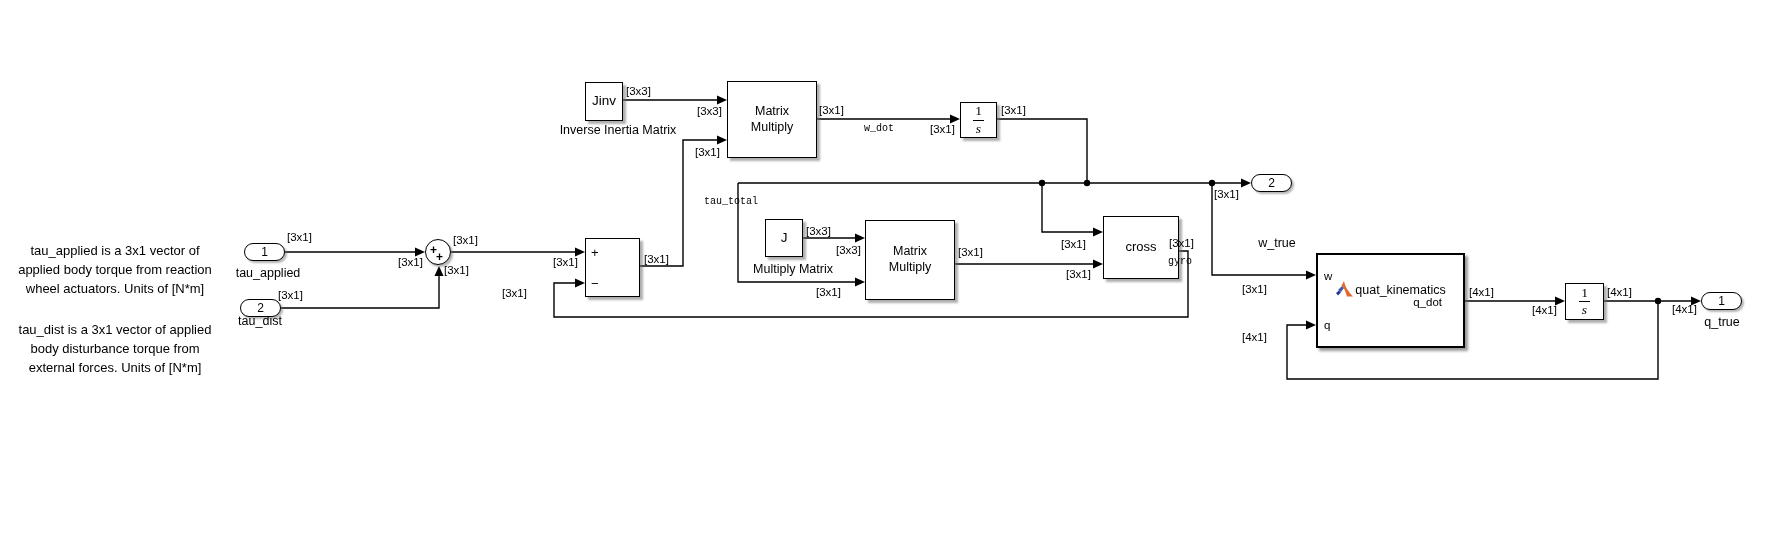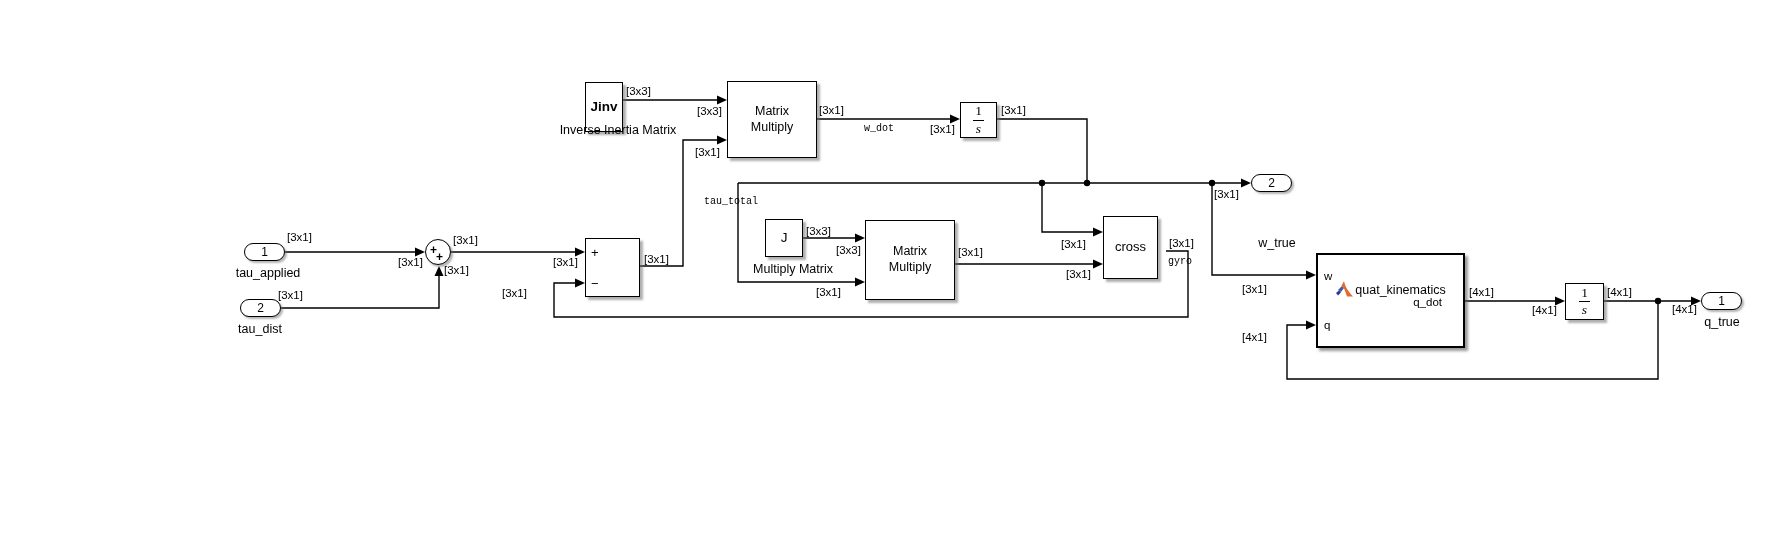--- a/index.html
+++ b/index.html
@@ -74,41 +74,49 @@
       <polygon points="1565,301 1555,296.5 1555,305.5"></polygon>
       <polygon points="1701,301 1691,296.5 1691,305.5"></polygon>
       <polygon points="1251,183 1241,178.5 1241,187.5"></polygon>
       <circle cx="1042" cy="183" r="3.2"></circle>
       <circle cx="1087" cy="183" r="3.2"></circle>
       <circle cx="1212" cy="183" r="3.2"></circle>
       <circle cx="1658" cy="301" r="3.2"></circle>
     </g>
   </svg>
 
+  <div class="note">
+    <p>tau_applied is a 3x1 vector of
+applied body torque from reaction
+wheel actuators. Units of [N*m]</p>
+    <p>tau_dist is a 3x1 vector of applied
+body disturbance torque from
+external forces. Units of [N*m]</p>
+  </div>
 
   <div class="oval" style="left:244px;top:243px;width:41px;height:18px;">
       <span>1</span>
     </div>
   <div class="cap" style="left:268px;top:266px;">tau_applied</div>
   <div class="oval" style="left:240px;top:299px;width:41px;height:18px;">
       <span>2</span>
     </div>
-  <div class="cap" style="left:260px;top:322px;">tau_dist</div>
+  <div class="cap" style="left:260px;top:314px;">tau_dist</div>
 
   <div class="circ" style="left:425px;top:239px;width:26px;height:26px;">
     <span style="left:4px;top:4px;">+</span>
     <span style="left:10px;top:11px;">+</span>
   </div>
 
   <div class="blk" style="left:585px;top:238px;width:55px;height:59px;">
     <span class="pm" style="left:5px;top:7px;">+</span>
     <span class="pm" style="left:5px;top:38px;">−</span>
   </div>
 
-  <div class="blk" style="left:585px;top:82px;width:38px;height:50px;font-size:13.5px;font-weight:bold;">
+  <div class="blk" style="left:585px;top:82px;width:38px;height:39px;font-size:13.5px;">
       <span>Jinv</span>
     </div>
   <div class="cap" style="left:610px;top:123px;margin-left:8px;">Inverse Inertia Matrix</div>
 
   <div class="blk" style="left:727px;top:81px;width:90px;height:77px;">
     <span><span>Matrix</span><br>
     <span>Multiply</span></span>
   </div>
 
   <div class="blk" style="left:960px;top:102px;width:37px;height:36px;">
@@ -122,21 +130,21 @@
   <div class="blk" style="left:765px;top:219px;width:38px;height:38px;font-size:13.5px;">
       <span>J</span>
     </div>
   <div class="cap" style="left:793px;top:262px;">Multiply Matrix</div>
 
   <div class="blk" style="left:865px;top:220px;width:90px;height:80px;">
     <span><span>Matrix</span><br>
     <span>Multiply</span></span>
   </div>
 
-  <div class="blk" style="left:1103px;top:216px;width:55px;height:63px;font-size:13px;">
+  <div class="blk" style="left:1103px;top:216px;width:76px;height:63px;font-size:13px;">
       <span>cross</span>
     </div>
 
   <div class="blk quat" style="left:1316px;top:253px;width:149px;height:95px;align-items:flex-start;">
     <span class="qport" style="left:6px;top:16px;">w</span>
     <span class="qport" style="left:6px;top:65px;">q</span>
     <span class="qport" style="right:21px;top:42px;">q_dot</span>
     <span class="qbody">
       <svg width="20" height="17" viewBox="0 0 20 17">
         <path d="M7,5 L3,9 L6,11 L9,7 Z" fill="#4159a8"></path>

